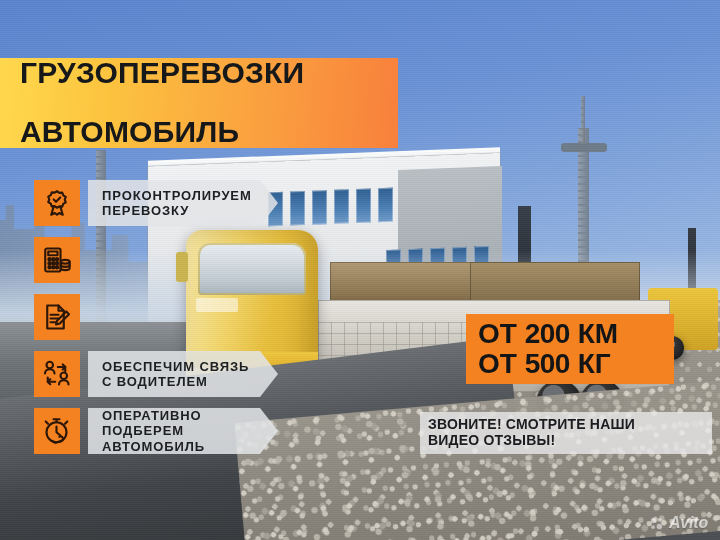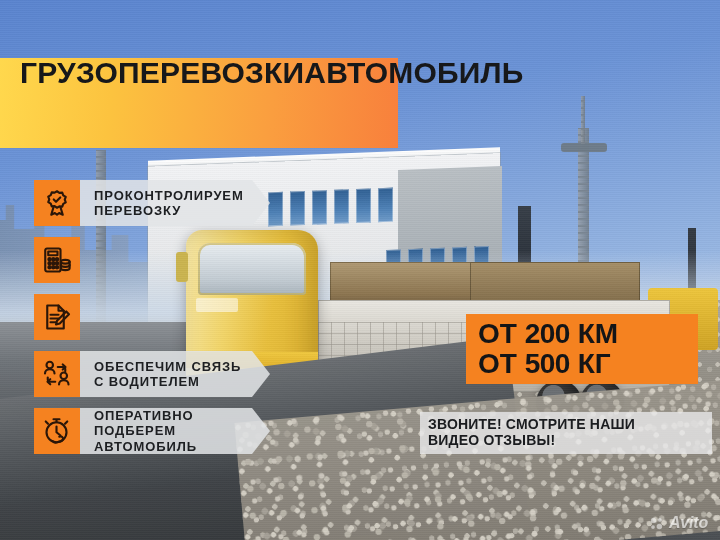--- a/index.html
+++ b/index.html
@@ -185,38 +185,38 @@
     position: absolute; inset: 0;
     background:
       repeating-linear-gradient(0deg, rgba(255,255,255,.022) 0 1px, rgba(0,0,0,.022) 1px 2px);
     pointer-events: none;
   }
 
   
   .header-banner {
     position: absolute; left: 0; top: 58px; width: 398px; height: 90px;
     background: linear-gradient(95deg, #ffd84d 0%, #fcc33f 28%, #fa9e3f 68%, #f8803c 100%);
-    display: flex; flex-direction: row; justify-content: space-between;
+    display: flex; flex-direction: column; justify-content: space-between;
     padding-left: 20px; box-sizing: border-box;
   }
   .header-banner .line {
     color: #17181a;
     font-weight: 700;
     font-size: 30px;
     line-height: 1.02;
     letter-spacing: .2px;
     white-space: nowrap;
   }
 
   
   .features {
     position: absolute; left: 34px; top: 180px;
     display: flex; flex-direction: column; gap: 11px;
   }
-  .feature { position: relative; display: flex; align-items: stretch; height: 46px; }
+  .feature { position: relative; display: flex; align-items: stretch; height: 46px; gap: 8px; }
   .f-icon {
     width: 46px; height: 46px; flex: 0 0 46px;
     background: #f58220;
     display: flex; align-items: center; justify-content: center;
     z-index: 2;
   }
   .f-icon svg { width: 30px; height: 30px; display: block; }
   .f-band {
     position: relative;
     background: rgba(226,228,230,.86);
@@ -225,21 +225,21 @@
     clip-path: polygon(0 0, calc(100% - 18px) 0, 100% 50%, calc(100% - 18px) 100%, 0 100%);
     min-width: 150px;
   }
   .f-band span {
     color: #1d1f22; font-weight: 700; font-size: 13px; line-height: 1.18;
     letter-spacing: .9px; text-transform: uppercase; white-space: pre-line;
   }
 
   
   .price-box {
-    position: absolute; left: 466px; top: 314px; width: 232px; height: 70px;
+    position: absolute; left: 466px; top: 314px; width: 208px; height: 70px;
     background: #f58220;
     display: flex; flex-direction: column; justify-content: center;
     padding-left: 12px; box-sizing: border-box;
   }
   .price-line { color: #141517; font-size: 28px; line-height: 1.07; white-space: nowrap; }
   .price-line .lt { font-weight: 700; }
   .price-line .num { font-weight: 900; letter-spacing: -.5px; }
 
   
   .cta {

